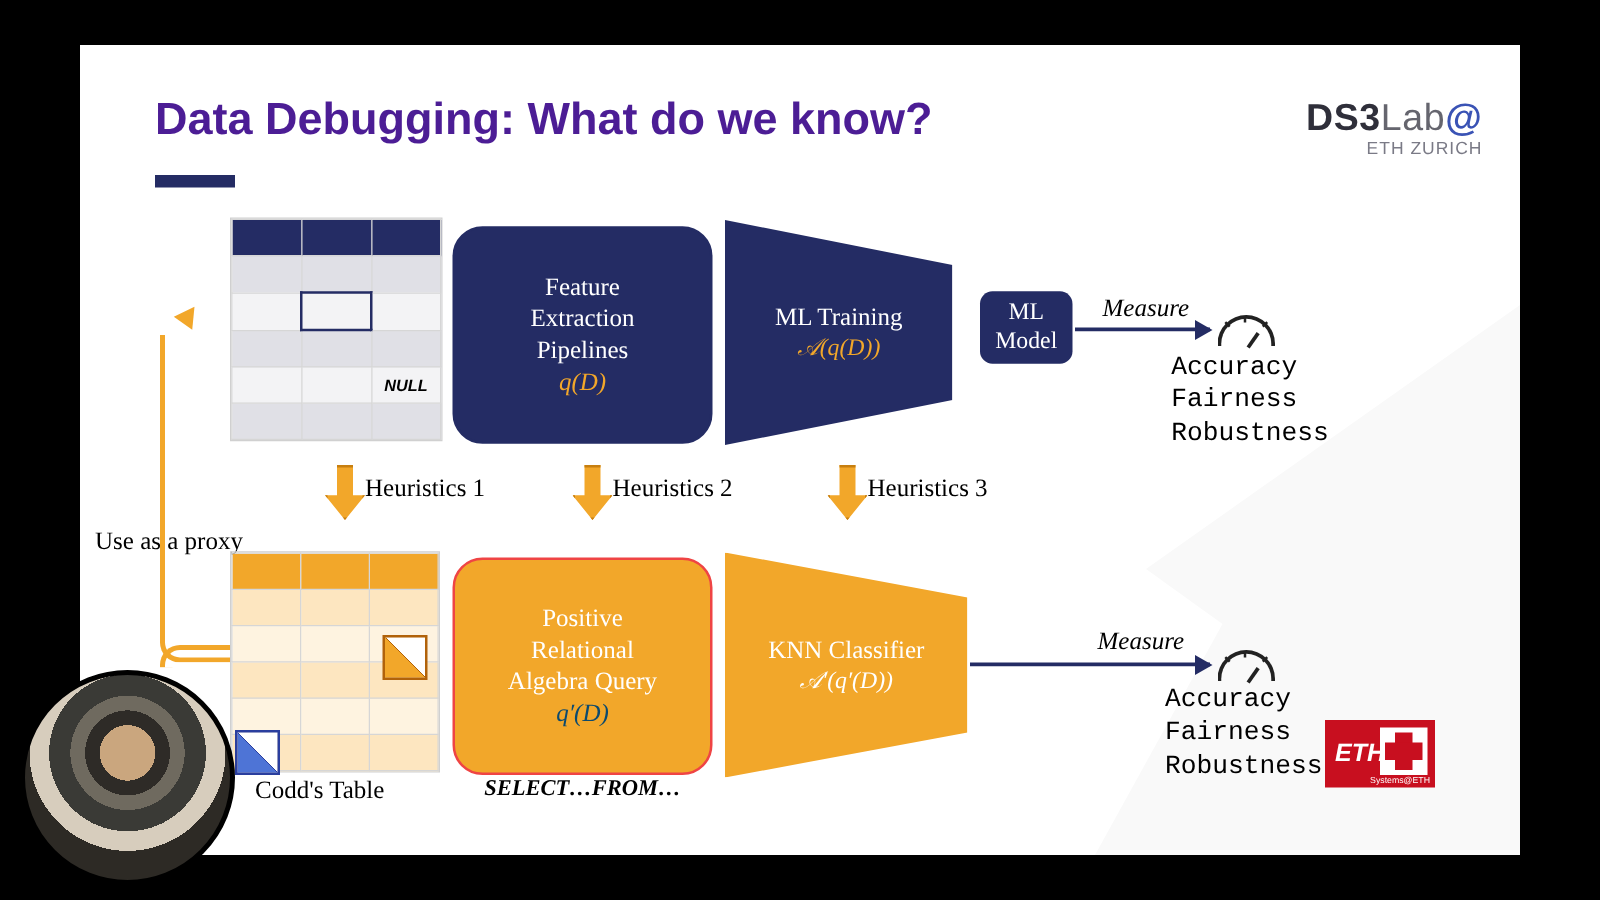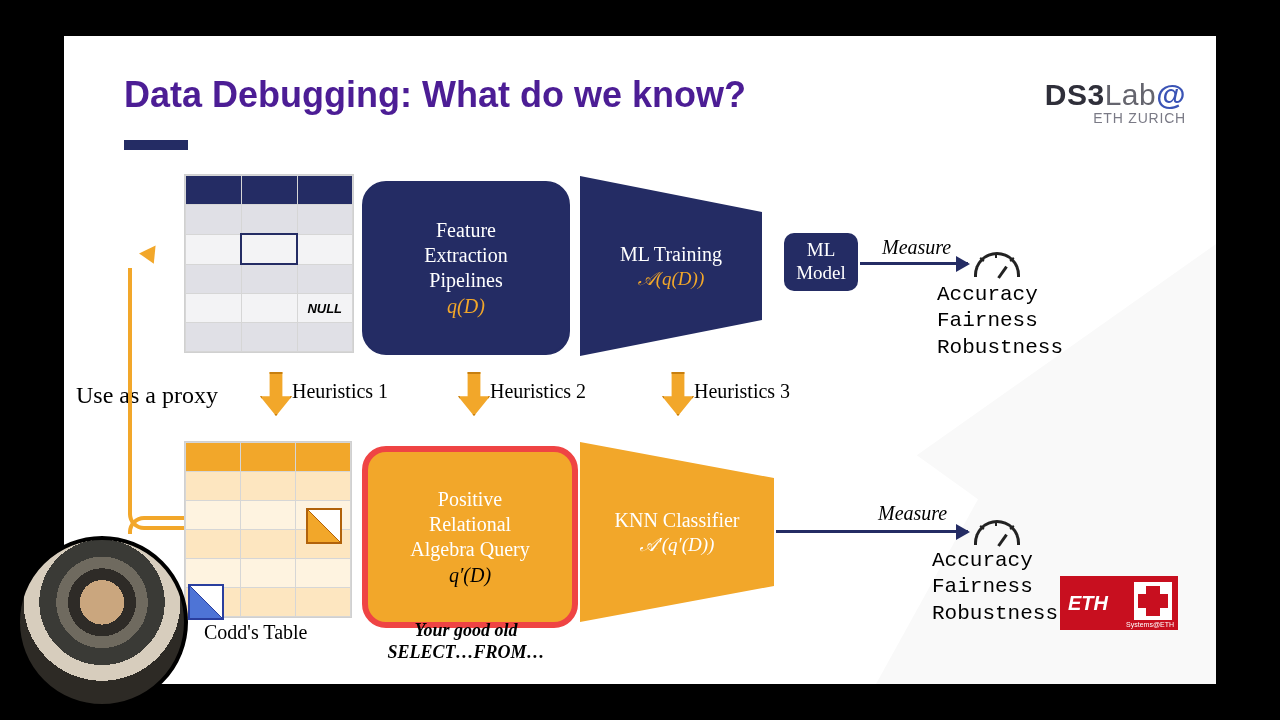--- a/index.html
+++ b/index.html
@@ -82,21 +82,21 @@
   .rbox {
     position:absolute;
     border-radius:24px;
     display:flex; flex-direction:column;
     align-items:center; justify-content:center;
     text-align:center;
     color:#fff;
     font-family:Georgia, serif;
   }
   .rbox.navy { background:#242c64; border:2px solid #242c64;}
-  .rbox.orange { background:#f2a72a; border:6px solid #ef4444;}
+  .rbox.orange { background:#f2a72a; border:2px solid #ef4444;}
   .rbox .line1 { font-size:20px; line-height:1.25;}
   .rbox .formula { font-style:italic; font-size:20px; margin-top:2px;}
   .rbox.orange .formula, .rbox.navy .formula { color:#f2a72a;}
   .rbox.navy .formula { color:#f2a72a;}
   .rbox.orange .line1 { color:#fff;}
   
   .funnel {
     position:absolute;
     display:flex; flex-direction:column; align-items:center; justify-content:center;
     text-align:center; color:#fff; font-family:Georgia, serif;
@@ -151,42 +151,42 @@
   .proxy-arrow {
     position:absolute; border:4px solid #f2a72a; border-right:none; border-top:none;
     border-bottom-left-radius:16px;
   }
   .proxy-arrowhead{
     position:absolute; width:0;height:0;
     border-left:9px solid transparent; border-right:9px solid transparent; border-bottom:16px solid #f2a72a;
     transform: rotate(35deg);
   }
   .proxy-label{
-    position:absolute; font-family:Georgia,serif; font-size:24px;
+    position:absolute; font-family:Georgia,serif; font-size:20px;margin-top:40px;
   }
   
   .caption {
     position:absolute; font-style:italic; font-weight:700; font-family:Georgia,serif;
     font-size:18px; text-align:center; line-height:1.2;
   }
   .table-caption{
     position:absolute; font-family:Georgia,serif; font-size:20px;
   }
   
   .diag-oo {
     position:absolute; width:32px; height:32px; border:2px solid #b1620a;
     background: linear-gradient(to top right,#f2a72a 49.5%, #b1620a 49.5% 51%, #fff 51%);
   }
   .diag-bb {
     position:absolute; width:32px; height:32px; border:2px solid #2a3e9e;
     background: linear-gradient(to top right,#4e74d6 49.5%, #2a3e9e 49.5% 51%, #fff 51%);
   }
   
   .eth {
-    position:absolute; width:118px; height:54px; background:#c80f1f;
+    position:absolute; width:88px; height:54px; background:#c80f1f;
     display:flex; align-items:center; justify-content:flex-start;
     color:#fff; font-family:Arial,sans-serif; font-weight:900; font-style:italic;
     font-size:20px; padding-left:8px; box-sizing:border-box;
   }
   .eth .plus{
     position:absolute; right:6px; top:6px; width:38px; height:38px; background:#fff;
   }
   .eth .plus::before, .eth .plus::after{
     content:''; position:absolute; background:#c80f1f;
   }
@@ -332,24 +332,23 @@
       </table>
   </div>
   <div class="diag-oo" style="left:242px; top:472px;"></div>
   <div class="diag-bb" style="left:124px; top:548px;"></div>
   <div class="table-caption" style="left:140px; top:585px;">Codd's Table</div>
 
   <div class="rbox orange" style="left:298px; top:410px; width:204px; height:170px;">
     <div class="line1">Positive</div>
     <div class="line1">Relational</div>
     <div class="line1">Algebra Query</div>
-    <div class="formula" style="color:#000000;">q′(D)</div>
+    <div class="formula" style="color:#0c4a6e;">q′(D)</div>
   </div>
   <div class="caption" style="left:316px; top:584px; width:172px;">
-    <div>Your good old</div>
     <div>SELECT…FROM…</div>
   </div>
 
   <div class="funnel orange" style="left:516px; top:406px; width:194px; height:180px;">
     <div class="line1">KNN Classifier</div>
     <div class="formula">𝒜′(q′(D))</div>
   </div>
 
   <div class="arrowline" style="left:712px; top:494px; width:192px; background:#242c64;"></div>
   <div class="measure-lbl" style="left:814px; top:466px;">Measure</div>

